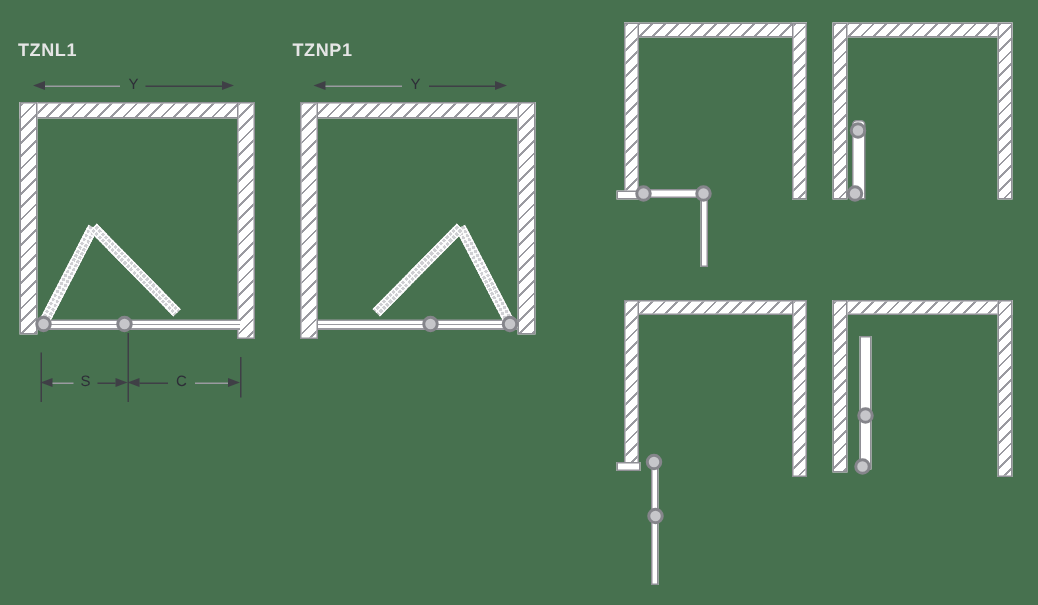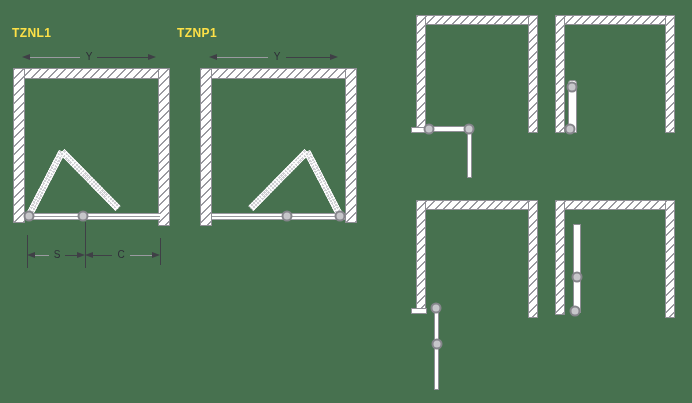--- a/index.html
+++ b/index.html
@@ -6,21 +6,21 @@
   body{
     width:692px;height:403px;
     background:#47714F;
     font-family:"Liberation Sans", sans-serif;
     position:relative;
     overflow:hidden;
   }
   .abs{position:absolute;}
   .stage{position:absolute;left:0;top:0;width:692px;height:403px;}
   .title{
-    font-weight:bold;font-size:12px;line-height:14px;color:#fde047;letter-spacing:.4px;
+    font-weight:bold;font-size:12px;line-height:14px;color:#e5e5e5;letter-spacing:.4px;
   }
   .wall{
     background-color:#ffffff;
     background-image:repeating-linear-gradient(135deg,#9a9aa0 0 1.3px,transparent 1.3px 6px);
     border:1px solid #8f8f95;
     box-sizing:border-box;
   }
   .wall-cap{
     background:#ffffff;border:1px solid #8f8f95;box-sizing:border-box;
   }
@@ -91,21 +91,21 @@
     <div class="abs arr-r" style="left:77px;top:252px;"></div>
 
     <div class="abs arr-l" style="left:85px;top:252px;"></div>
     <div class="abs dimline" style="left:93px;top:255px;width:19px;"></div>
     <span class="abs dim-label" style="left:121px;top:255px;">C</span>
     <div class="abs dimline light" style="left:130px;top:255px;width:22px;"></div>
     <div class="abs arr-r" style="left:152px;top:252px;"></div>
   </div>
 
   <div>
-    <span class="abs title" style="left:177px;top:26px;">TZNP1</span>
+    <span class="abs title" style="left:195px;top:26px;">TZNP1</span>
 
     <div class="abs arr-l" style="left:209px;top:54px;"></div>
     <div class="abs dimline light" style="left:217px;top:57px;width:51px;"></div>
     <span class="abs dim-label" style="left:277px;top:57px;">Y</span>
     <div class="abs dimline" style="left:286px;top:57px;width:44px;"></div>
     <div class="abs arr-r" style="left:330px;top:54px;"></div>
 
     <div class="abs wall" style="left:200px;top:68px;width:157px;height:11px;"></div>
     <div class="abs wall" style="left:200px;top:68px;width:12px;height:158px;"></div>
     <div class="abs wall" style="left:345px;top:68px;width:12px;height:155px;"></div>

